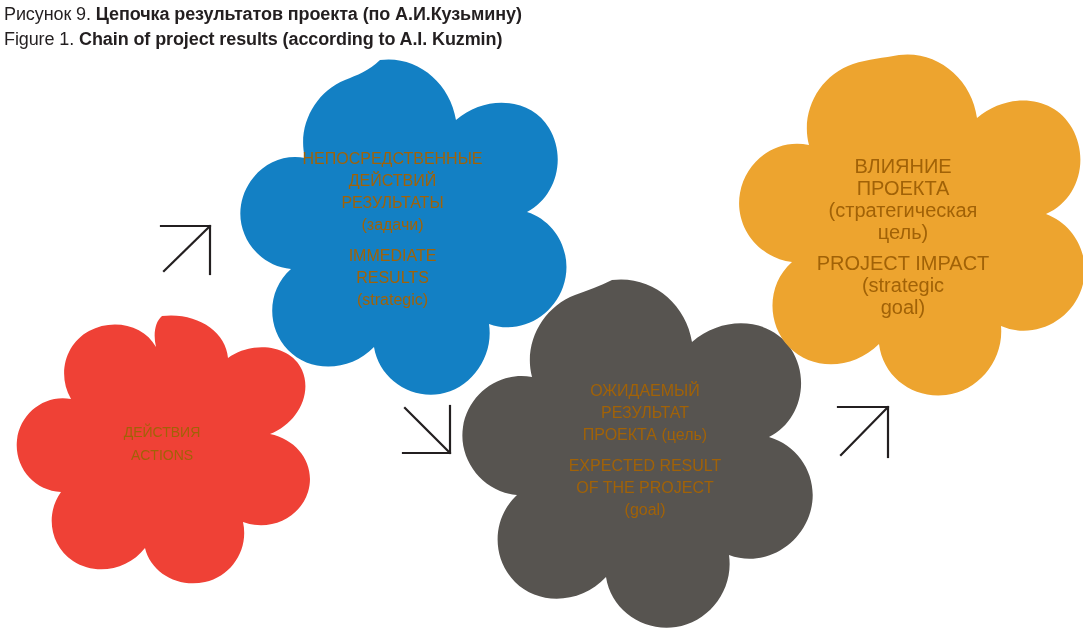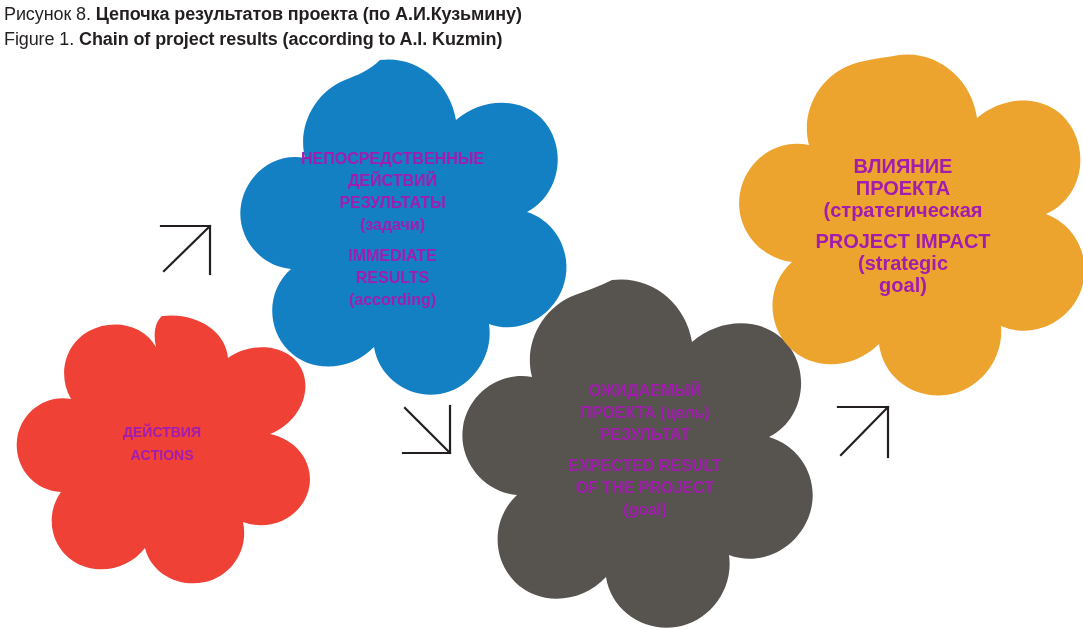--- a/index.html
+++ b/index.html
@@ -46,22 +46,22 @@
     left: 0;
     top: 0;
     width: 1083px;
     height: 629px;
   }
 
   
   .node-label {
     position: absolute;
     text-align: center;
-    color: #a21caf;
-    font-weight: 700;
+    color: #a16207;
+    font-weight: 400;
     pointer-events: none;
   }
   .label-ru, .label-en {
     margin: 0;
   }
   .label-gap {
     display: block;
     height: 9px;
   }
 
@@ -94,21 +94,21 @@
     line-height: 22px;
   }
 </style>
 </head>
 <body>
 
 <div id="page">
 
   <div id="caption">
     <div class="caption-line">
-      <span class="caption-prefix">Рисунок 8.</span>
+      <span class="caption-prefix">Рисунок 9.</span>
       <span class="caption-strong">Цепочка результатов проекта (по А.И.Кузьмину)</span>
     </div>
     <div class="caption-line">
       <span class="caption-prefix">Figure 1.</span>
       <span class="caption-strong">Chain of project results (according to A.I. Kuzmin)</span>
     </div>
   </div>
 
   <svg id="diagram" viewBox="0 0 1083 629" xmlns="http://www.w3.org/2000/svg">
 
@@ -206,36 +206,37 @@
   </div>
 
   <div class="node-label" id="label-immediate">
     <div class="label-ru">НЕПОСРЕДСТВЕННЫЕ</div>
     <div class="label-ru">ДЕЙСТВИЙ</div>
     <div class="label-ru">РЕЗУЛЬТАТЫ</div>
     <div class="label-ru">(задачи)</div>
     <span class="label-gap"></span>
     <div class="label-en">IMMEDIATE</div>
     <div class="label-en">RESULTS</div>
-    <div class="label-en">(according)</div>
+    <div class="label-en">(strategic)</div>
   </div>
 
   <div class="node-label" id="label-expected">
     <div class="label-ru">ОЖИДАЕМЫЙ</div>
+    <div class="label-ru">РЕЗУЛЬТАТ</div>
     <div class="label-ru">ПРОЕКТА (цель)</div>
-    <div class="label-ru">РЕЗУЛЬТАТ</div>
     <span class="label-gap"></span>
     <div class="label-en">EXPECTED RESULT</div>
     <div class="label-en">OF THE PROJECT</div>
     <div class="label-en">(goal)</div>
   </div>
 
   <div class="node-label" id="label-impact">
     <div class="label-ru">ВЛИЯНИЕ</div>
     <div class="label-ru">ПРОЕКТА</div>
     <div class="label-ru">(стратегическая</div>
+    <div class="label-ru">цель)</div>
     <span class="label-gap"></span>
     <div class="label-en">PROJECT IMPACT</div>
     <div class="label-en">(strategic</div>
     <div class="label-en">goal)</div>
   </div>
 
 </div>
 
 </body></html>

